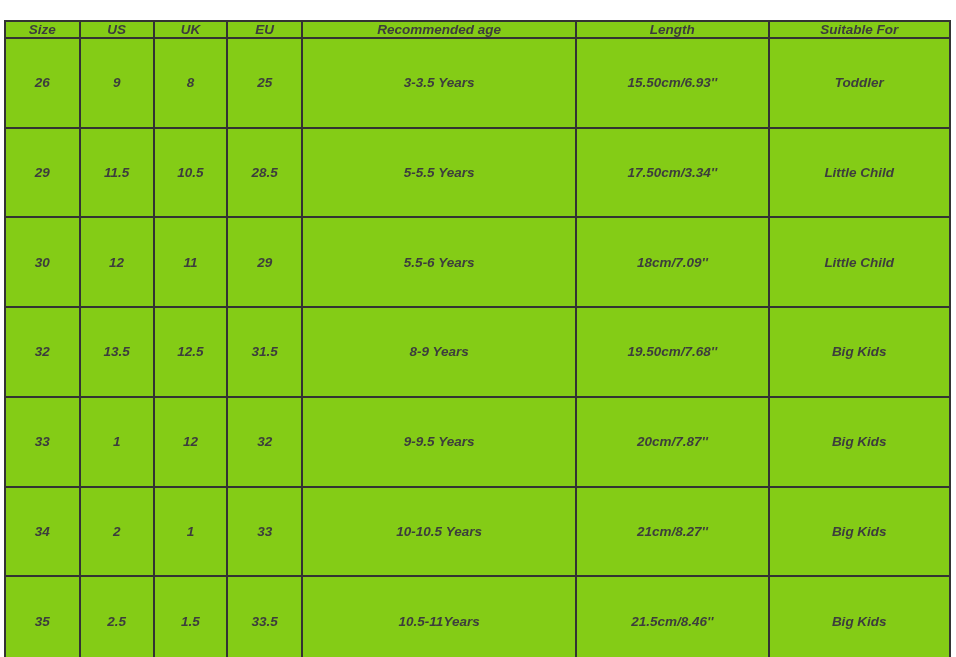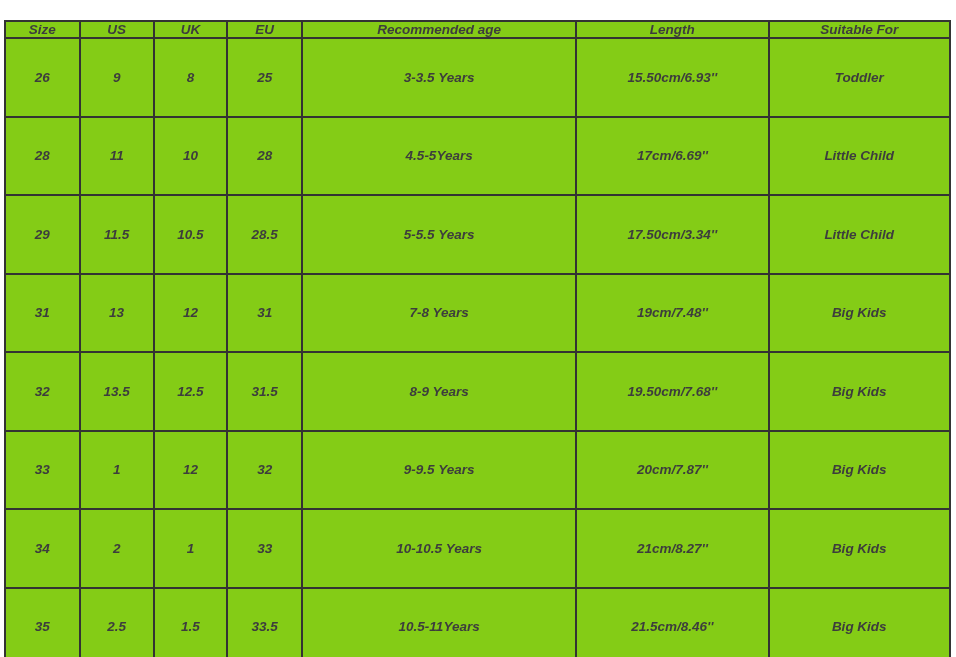--- a/index.html
+++ b/index.html
@@ -74,45 +74,36 @@
         <tr>
           <td>26</td>
           <td>9</td>
           <td>8</td>
           <td>25</td>
           <td>3-3.5 Years</td>
           <td>15.50cm/6.93''</td>
           <td>Toddler</td>
         </tr>
         <tr>
-          <td>28</td>
-          <td>11</td>
-          <td>10</td>
-          <td>28</td>
-          <td>4.5-5Years</td>
-          <td>17cm/6.69''</td>
-          <td>Little Child</td>
-        </tr>
-        <tr>
           <td>29</td>
           <td>11.5</td>
           <td>10.5</td>
           <td>28.5</td>
           <td>5-5.5 Years</td>
           <td>17.50cm/3.34''</td>
           <td>Little Child</td>
         </tr>
         <tr>
-          <td>31</td>
-          <td>13</td>
+          <td>30</td>
           <td>12</td>
-          <td>31</td>
-          <td>7-8 Years</td>
-          <td>19cm/7.48''</td>
-          <td>Big Kids</td>
+          <td>11</td>
+          <td>29</td>
+          <td>5.5-6 Years</td>
+          <td>18cm/7.09''</td>
+          <td>Little Child</td>
         </tr>
         <tr>
           <td>32</td>
           <td>13.5</td>
           <td>12.5</td>
           <td>31.5</td>
           <td>8-9 Years</td>
           <td>19.50cm/7.68''</td>
           <td>Big Kids</td>
         </tr>

